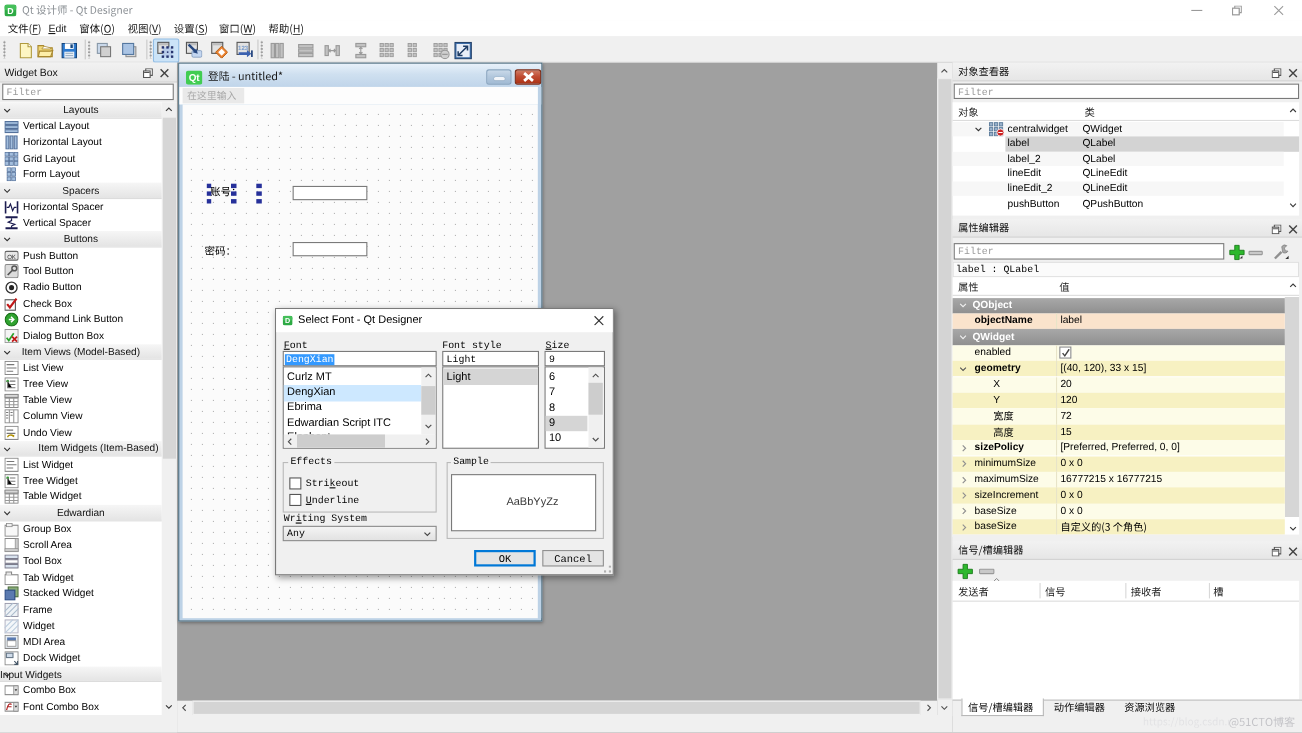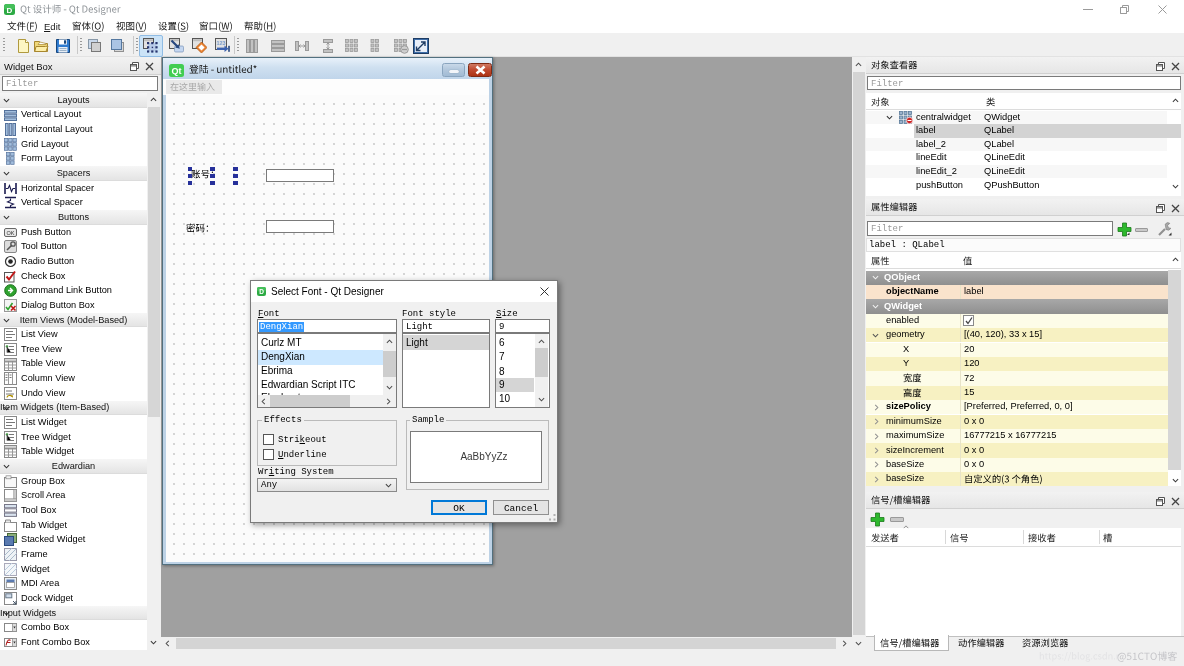--- a/index.html
+++ b/index.html
@@ -354,21 +354,21 @@
       <path d="M2 4h6M2 7h8"></path>
     </g>
     <path d="M3 10.5c0-2.5 4-2.5 5-1" stroke="#b09000" fill="none" stroke-width="1.2"></path>
     <path d="M8.8 10.8 9 8.3 6.6 9z" fill="#b09000"></path>
   </svg>
 <div class="abs" style="left:21px;top:387.7px;font-size:9.2px;color:#000;white-space:nowrap">Undo View</div>
 <div class="abs" style="left:0;top:400.6px;width:147px;height:14.7px;background:linear-gradient(#f6f6f6,#e4e4e4);border-bottom:1px solid #dcdcdc"></div>
 <svg style="position:absolute;left:3px;top:404.5749999999999px" width="7" height="7" viewBox="0 0 8 8">
     <path d="M1 2.5 4 5.5 7 2.5" stroke="#333" stroke-width="1.2" fill="none"></path>
   </svg>
-<div class="abs" style="left:0;top:402.4px;width:147px;font-size:9.2px;color:#111">Item Widgets (Item-Based)</div>
+<div class="abs" style="left:16px;top:402.4px;width:147px;text-align:center;font-size:9.2px;color:#111">Item Widgets (Item-Based)</div>
 <svg class="abs" style="left:4px;top:416.1px" width="13" height="13" viewBox="0 0 13 13">
     <rect x="0.5" y="0.5" width="12" height="12" fill="#fff" stroke="#888"></rect>
     <g stroke="#777">
       <path d="M2 3.5h7M2 6.5h9M2 9.5h6"></path>
     </g>
   </svg>
 <div class="abs" style="left:21px;top:417.0px;font-size:9.2px;color:#000;white-space:nowrap">List Widget</div>
 <svg class="abs" style="left:4px;top:430.8px" width="13" height="13" viewBox="0 0 13 13">
     <rect x="0.5" y="0.5" width="12" height="12" fill="#fff" stroke="#888"></rect>
     <circle cx="3" cy="3.5" r="1.3" fill="#3a9a3a"></circle>
@@ -724,21 +724,21 @@
 <div class="abs" style="left:886px;top:315.0px;font-size:9.3px;font-weight:normal">enabled</div>
 <div class="abs" style="left:963px;top:315.4px;width:11px;height:11px;background:#fff;border:1px solid #8a8a8a"></div>
 <svg class="abs" style="left:965px;top:316.9px" width="8" height="8" viewBox="0 0 8 8">
     <path d="M1 4 3 6.5 7 0.5" stroke="#444" stroke-width="1.3" fill="none"></path>
   </svg>
 <div class="abs" style="left:866px;top:328.1px;width:302px;height:14.4px;background:#f7f1c2"></div>
 <div class="abs" style="left:960px;top:328.1px;width:1px;height:14.4px;background:#e8e4c8"></div>
 <svg style="position:absolute;left:872px;top:331.7999999999999px" width="7" height="7" viewBox="0 0 8 8">
     <path d="M1 2.5 4 5.5 7 2.5" stroke="#555" stroke-width="1.2" fill="none"></path>
   </svg>
-<div class="abs" style="left:886px;top:329.4px;font-size:9.3px;font-weight:normal">geometry</div>
+<div class="abs" style="left:886px;top:329.4px;font-size:9.3px;font-weight:bold">geometry</div>
 <div class="abs" style="left:964px;top:329.4px;font-size:9.3px;white-space:nowrap">[(40, 120), 33 x 15]</div>
 <div class="abs" style="left:866px;top:342.5px;width:302px;height:14.4px;background:#fdfce8"></div>
 <div class="abs" style="left:960px;top:342.5px;width:1px;height:14.4px;background:#e8e4c8"></div>
 <div class="abs" style="left:903px;top:343.8px;font-size:9.3px;font-weight:normal">X</div>
 <div class="abs" style="left:964px;top:343.8px;font-size:9.3px;white-space:nowrap">20</div>
 <div class="abs" style="left:866px;top:356.9px;width:302px;height:14.4px;background:#f7f1c2"></div>
 <div class="abs" style="left:960px;top:356.9px;width:1px;height:14.4px;background:#e8e4c8"></div>
 <div class="abs" style="left:903px;top:358.2px;font-size:9.3px;font-weight:normal">Y</div>
 <div class="abs" style="left:964px;top:358.2px;font-size:9.3px;white-space:nowrap">120</div>
 <div class="abs" style="left:866px;top:371.3px;width:302px;height:14.4px;background:#fdfce8"></div>

